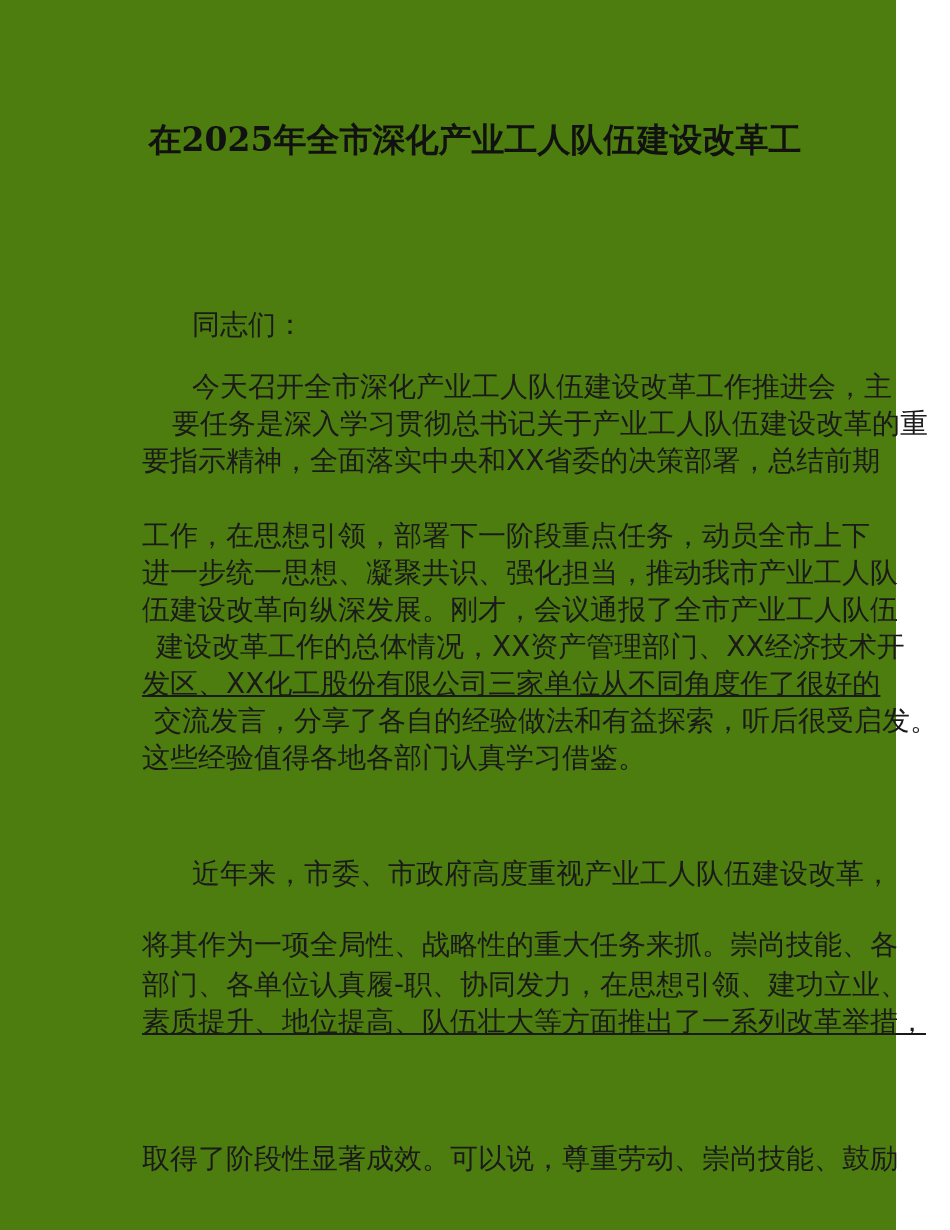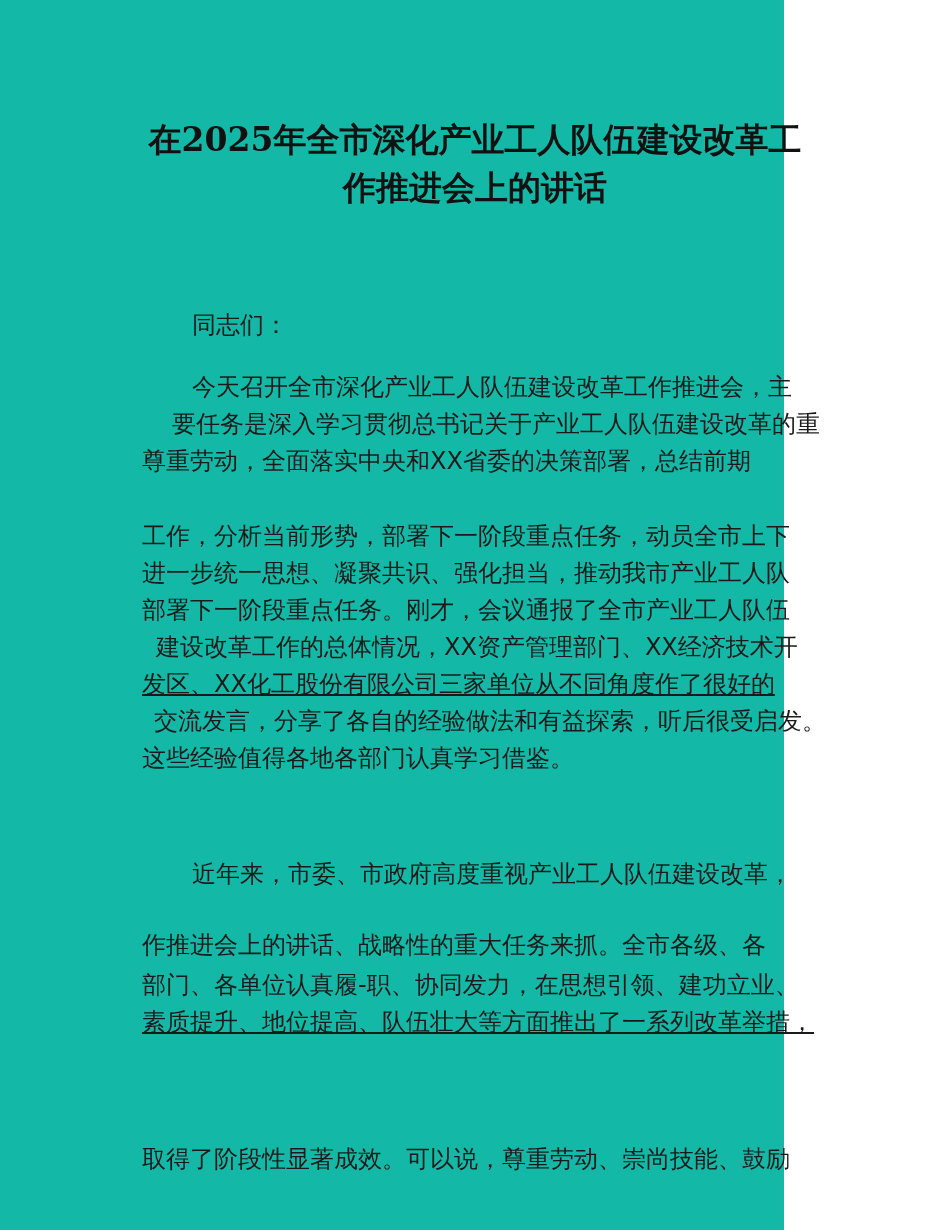--- a/index.html
+++ b/index.html
@@ -1,51 +1,50 @@
 <!DOCTYPE html>
 <html><head>
 <meta charset="utf-8">
 <style>
   html, body { margin: 0; padding: 0; background: #ffffff; }
   body { width: 950px; height: 1230px; position: relative; overflow: hidden; }
-  .page { position: absolute; left: 0; top: 0; width: 784px; height: 1230px; background: #14b8a6; }
+  .page { position: absolute; left: 0; top: 0; width: 896px; height: 1230px; background: #4d7c0f; }
   .title {
     position: absolute; left: 0; width: 950px; text-align: center;
     font-family: "DejaVu Serif", "Liberation Serif", serif;
     font-weight: bold; font-size: 33px; color: #111; line-height: 48px; letter-spacing: 0px;
   }
   .line {
     position: absolute; left: 142px; white-space: nowrap;
     font-family: "DejaVu Sans", "Liberation Sans", sans-serif;
-    font-size: 24px; color: #1a1a1a; line-height: 30px;
+    font-size: 28px; color: #1a1a1a; line-height: 30px;
   }
   .indent { left: 192px; }
 </style>
 </head>
 <body>
 
 <div class="page">
   <div class="title" style="top:116px;">在2025年全市深化产业工人队伍建设改革工</div>
-  <div class="title" style="top:164px;">作推进会上的讲话</div>
 
   <div class="line indent" style="top:310px;">同志们：</div>
 
   <div>
     <div class="line indent" style="top:372px;">今天召开全市深化产业工人队伍建设改革工作推进会，主</div>
     <div class="line" style="top:409px;margin-left:30px;">要任务是深入学习贯彻总书记关于产业工人队伍建设改革的重</div>
-    <div class="line" style="top:446px;">尊重劳动，全面落实中央和XX省委的决策部署，总结前期</div>
-    <div class="line" style="top:521px;">工作，分析当前形势，部署下一阶段重点任务，动员全市上下</div>
+    <div class="line" style="top:446px;">要指示精神，全面落实中央和XX省委的决策部署，总结前期</div>
+    <div class="line" style="top:521px;">工作，在思想引领，部署下一阶段重点任务，动员全市上下</div>
     <div class="line" style="top:558px;">进一步统一思想、凝聚共识、强化担当，推动我市产业工人队</div>
-    <div class="line" style="top:595px;">部署下一阶段重点任务。刚才，会议通报了全市产业工人队伍</div>
+    <div class="line" style="top:595px;">伍建设改革向纵深发展。刚才，会议通报了全市产业工人队伍</div>
     <div class="line" style="top:632px;margin-left:14px;">建设改革工作的总体情况，XX资产管理部门、XX经济技术开</div>
     <div class="line" style="top:669px;text-decoration:underline;">发区、XX化工股份有限公司三家单位从不同角度作了很好的</div>
     <div class="line" style="top:706px;margin-left:12px;">交流发言，分享了各自的经验做法和有益探索，听后很受启发。</div>
     <div class="line" style="top:743px;text-align:center;">这些经验值得各地各部门认真学习借鉴。</div>
   </div>
 
   <div>
     <div class="line indent" style="top:859px;">近年来，市委、市政府高度重视产业工人队伍建设改革，</div>
-    <div class="line" style="top:930px;">作推进会上的讲话、战略性的重大任务来抓。全市各级、各</div>
+    <div class="line" style="top:930px;">将其作为一项全局性、战略性的重大任务来抓。崇尚技能、各</div>
     <div class="line" style="top:970px;">部门、各单位认真履-职、协同发力，在思想引领、建功立业、</div>
     <div class="line" style="top:1007px;text-decoration:underline;">素质提升、地位提高、队伍壮大等方面推出了一系列改革举措，</div>
     <div class="line" style="top:1103px;margin-top:41px;">取得了阶段性显著成效。可以说，尊重劳动、崇尚技能、鼓励</div>
   </div>
 </div>
 
 </body></html>

